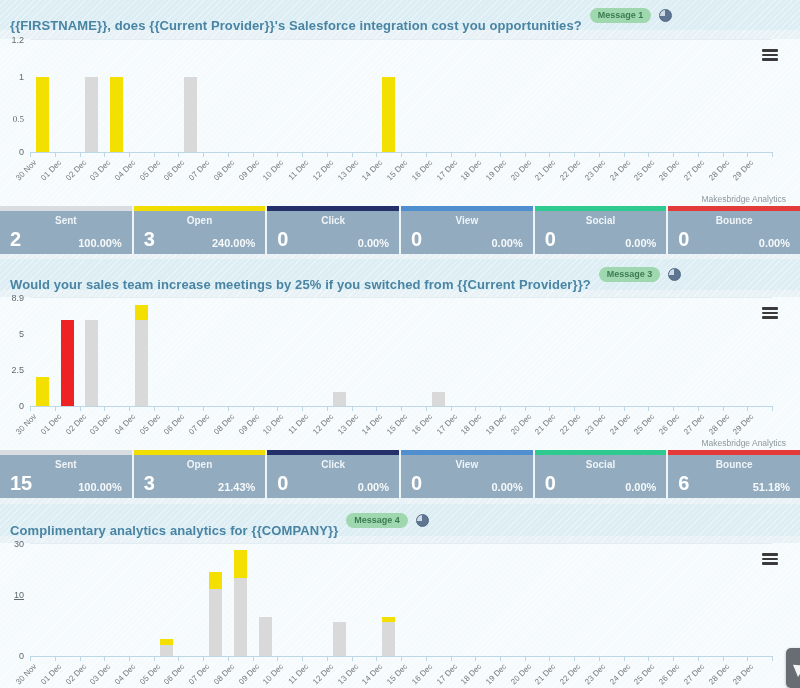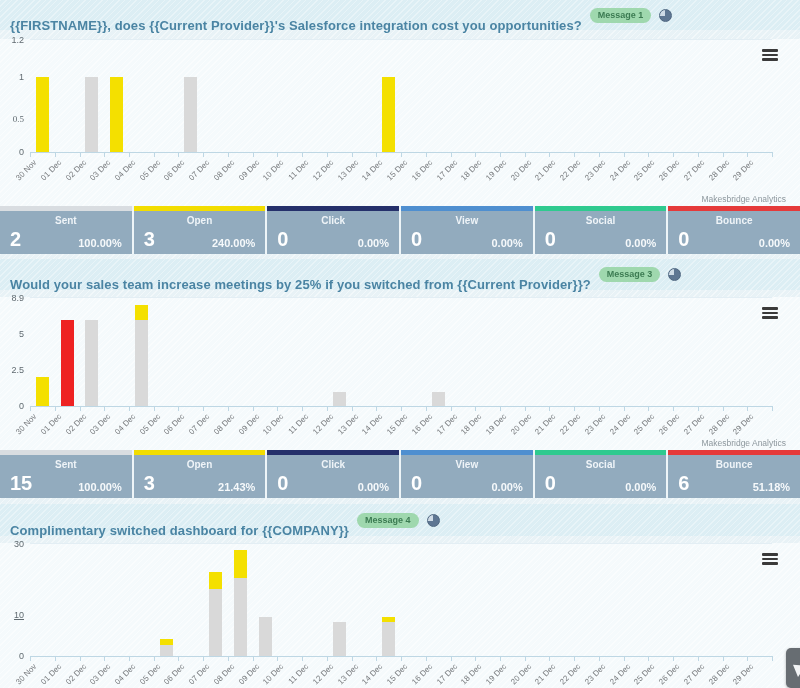--- a/index.html
+++ b/index.html
@@ -338,21 +338,21 @@
         <div class="stat-bottom">
           <span class="stat-value">6</span>
           <span class="stat-pct">51.18%</span>
         </div>
       </div>
     </div>
 </section>
 
 <section class="sec3">
   <div class="titlebar">
-    <span class="title-text">Complimentary switched dashboard for {{COMPANY}}</span>
+    <span class="title-text">Complimentary analytics analytics for {{COMPANY}}</span>
     <span class="badge">Message 4</span>
     <span class="globe"></span>
   </div>
   <div class="chart-card">
     <div class="menu-icon">
         <i></i>
         <i></i>
         <i></i>
       </div>
     <div class="chart" style="height: 152px;">
@@ -362,21 +362,21 @@
           <div class="bar-seg" style="left: 179px; bottom: 0px; width: 13px; height: 67.2px; background: rgb(217, 217, 217);"></div>
           <div class="bar-seg" style="left: 179px; bottom: 67.2px; width: 13px; height: 16.8px; background: rgb(244, 224, 0);"></div>
           <div class="bar-seg" style="left: 203.7px; bottom: 0px; width: 13px; height: 78.4px; background: rgb(217, 217, 217);"></div>
           <div class="bar-seg" style="left: 203.7px; bottom: 78.4px; width: 13px; height: 28px; background: rgb(244, 224, 0);"></div>
           <div class="bar-seg" style="left: 228.5px; bottom: 0px; width: 13px; height: 39.2px; background: rgb(217, 217, 217);"></div>
           <div class="bar-seg" style="left: 302.7px; bottom: 0px; width: 13px; height: 33.6px; background: rgb(217, 217, 217);"></div>
           <div class="bar-seg" style="left: 352.1px; bottom: 0px; width: 13px; height: 33.6px; background: rgb(217, 217, 217);"></div>
           <div class="bar-seg" style="left: 352.1px; bottom: 33.6px; width: 13px; height: 5.6px; background: rgb(244, 224, 0);"></div>
         </div>
         <div class="ytick" style="top: 108px;">0</div>
-        <div class="ytick" style="top: 67px; text-decoration: underline;">10</div>
+        <div class="ytick" style="top: 47px; text-decoration: underline;">10</div>
         <div class="ytick" style="top: -4px;">30</div>
         <div class="xtick" style="left: 30px; top: 113px;"></div>
         <div class="xtick" style="left: 54.7px; top: 113px;"></div>
         <div class="xtick" style="left: 79.5px; top: 113px;"></div>
         <div class="xtick" style="left: 104.2px; top: 113px;"></div>
         <div class="xtick" style="left: 128.9px; top: 113px;"></div>
         <div class="xtick" style="left: 153.7px; top: 113px;"></div>
         <div class="xtick" style="left: 178.4px; top: 113px;"></div>
         <div class="xtick" style="left: 203.1px; top: 113px;"></div>
         <div class="xtick" style="left: 227.9px; top: 113px;"></div>

